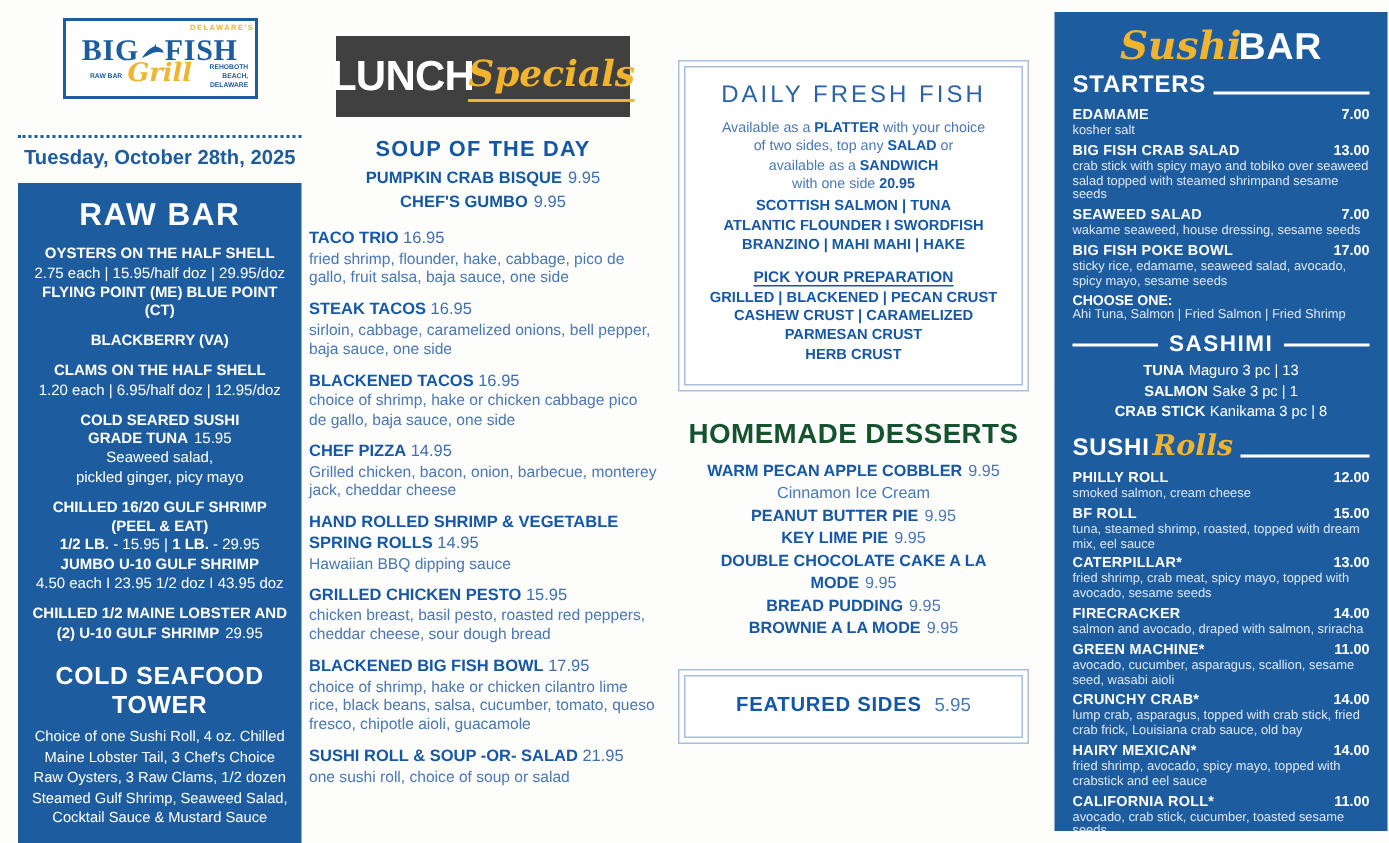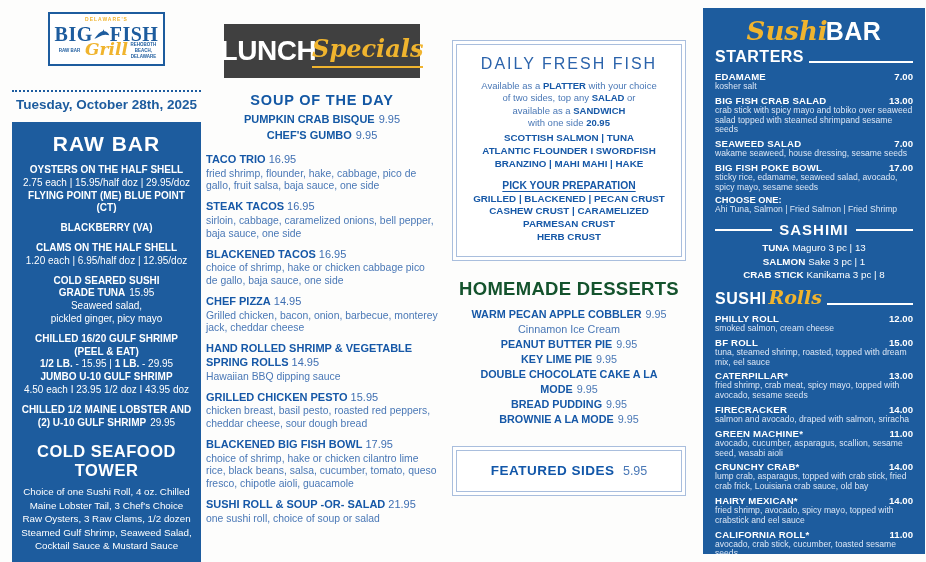--- a/index.html
+++ b/index.html
@@ -8,21 +8,21 @@
     position:relative;
     background:#fdfdfc;
     font-family:"Liberation Sans", sans-serif;
     overflow:hidden;
     color:#1d5c9e;
   }
   b { font-weight:700; }
 
   
   .logo-wrap { position:absolute; left:12px; top:12px; width:189px; text-align:center; }
-  .logo-box { border:2px solid #1d5c9e; width:117px; margin:0 auto; padding:9px 4px 4px; position:relative; background:#fff; }
+  .logo-box { border:2px solid #1d5c9e; width:130px; margin:0 auto; padding:9px 4px 4px; position:relative; background:#fff;text-align:right; }
   .logo-arc { position:absolute; top:2px; left:0; right:0; font-size:5px; font-weight:700; letter-spacing:1px; color:#f0b42e; }
   .logo-main { display:flex; justify-content:center; align-items:center; gap:1px;
                font-family:"Liberation Serif", serif; font-weight:700; font-size:20px; color:#1d5c9e; letter-spacing:0.5px; }
   .marlin { width:17px; height:13px; margin:0 -1px; }
   .logo-row { display:flex; justify-content:space-between; align-items:center; margin-top:-4px; }
   .logo-side { font-size:4.5px; font-weight:700; color:#1d5c9e; width:34px; line-height:1.3; }
   .logo-grill { font-family:"DejaVu Serif", serif; font-style:italic; font-weight:700; font-size:17px; color:#f0b42e; margin-top:-4px; }
   .dotted { position:absolute; left:12px; top:90px; width:189px; border-top:2px dotted #1d5c9e; }
   .menu-date { position:absolute; left:12px; top:97px; width:189px; text-align:center; font-size:13.5px; font-weight:700; color:#1d5c9e; }
 

